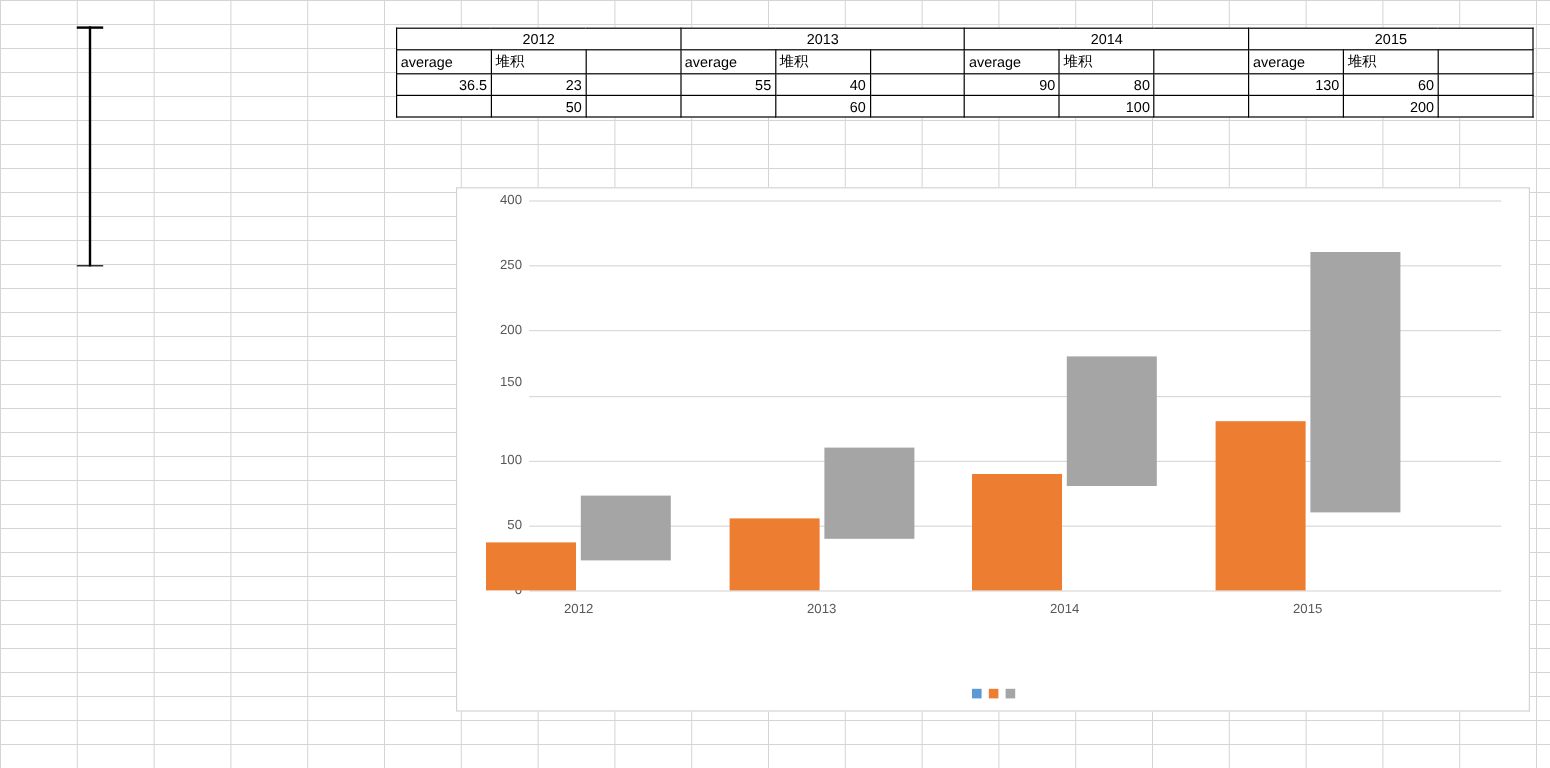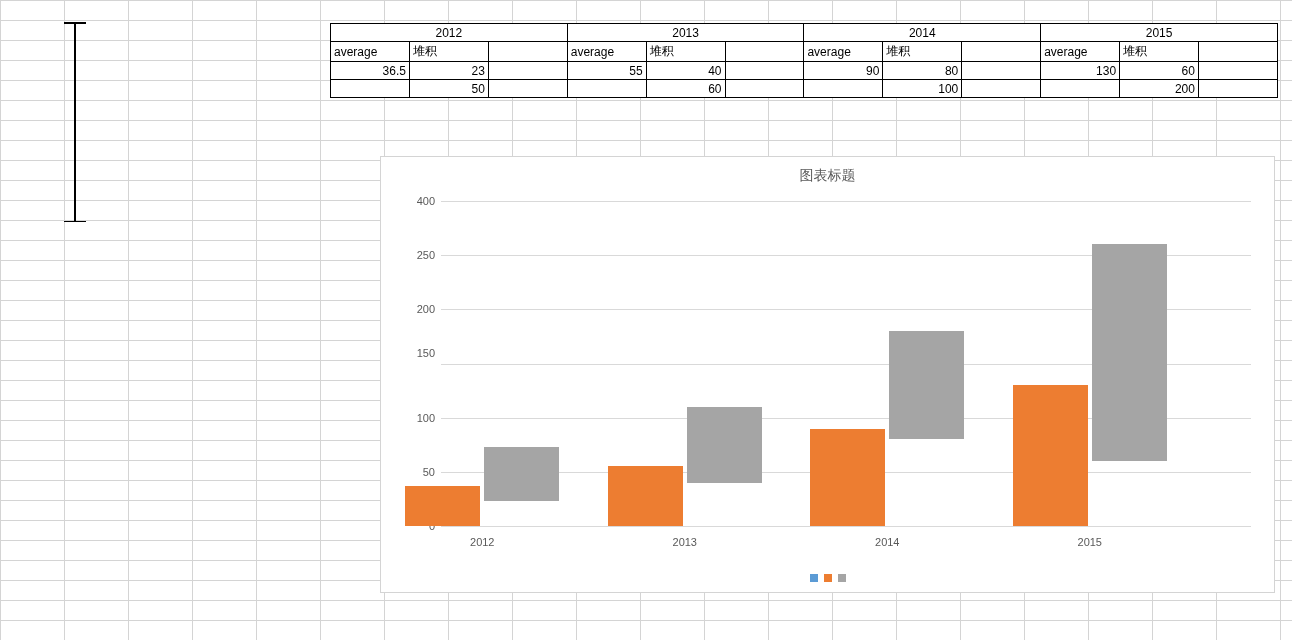--- a/index.html
+++ b/index.html
@@ -205,21 +205,20 @@
     <td class="right">100</td>
     <td></td>
     <td></td>
     <td class="right">200</td>
     <td></td>
   </tr>
 </tbody>
   </table>
 
 <div class="chart-container">
-  <div class="chart-title">图表标题</div>
   <div class="plot-area" id="plot-area">
       <div class="gridline" style="top: 325px;"></div>
       <div class="y-axis-label" style="top: 325px;">0</div>
       <div class="gridline" style="top: 270.833px;"></div>
       <div class="y-axis-label" style="top: 270.833px;">50</div>
       <div class="gridline" style="top: 216.667px;"></div>
       <div class="y-axis-label" style="top: 216.667px;">100</div>
       <div class="gridline" style="top: 162.5px;"></div>
       <div class="y-axis-label" style="top: 152px;">150</div>
       <div class="gridline" style="top: 108.333px;"></div>

